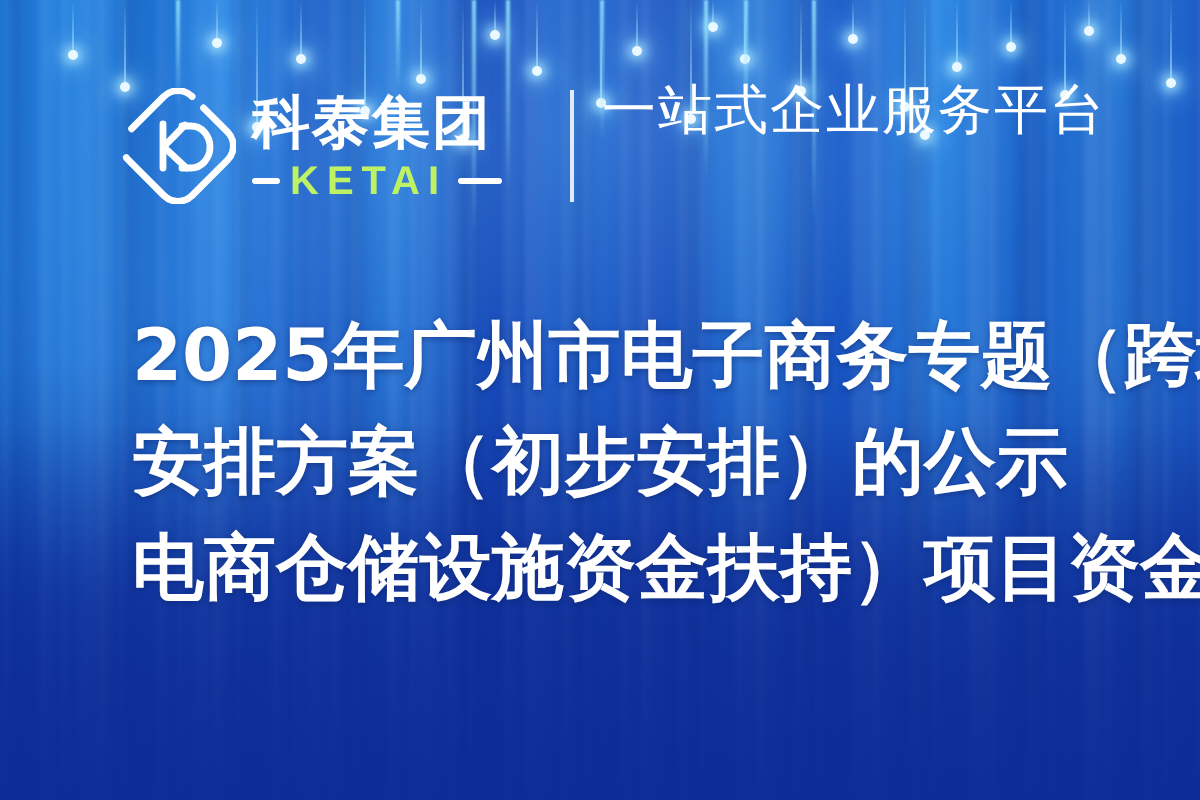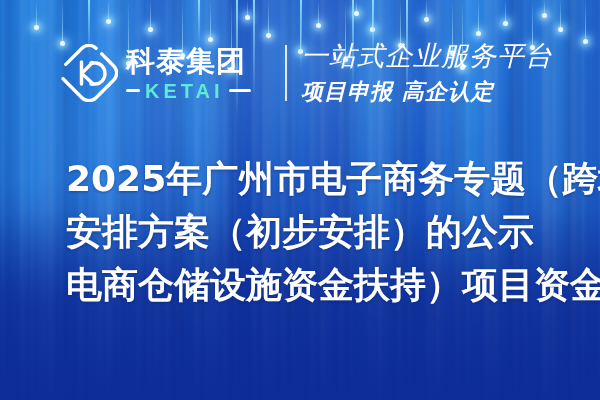--- a/index.html
+++ b/index.html
@@ -113,36 +113,36 @@
 
   .logo-words{margin-left:8px;}
   .logo-cn{
     font-size:29px;line-height:30px;font-weight:bold;color:#ffffff;
     letter-spacing:1px;
     font-family:"DejaVu Sans","Liberation Sans",sans-serif;
     white-space:nowrap;
   }
   .logo-en{
     display:flex;align-items:center;gap:5px;margin-top:5px;
-    color:#5eead4;
+    color:#bef264;
   }
   .logo-en .dash{display:block;height:3px;background:#fff;border-radius:2px;}
   .logo-en .dash.l{width:14px;}
   .logo-en .dash.r{width:22px;}
   .logo-en .txt{
     font-size:20px;font-weight:bold;letter-spacing:4px;line-height:20px;
     font-family:"Liberation Sans",sans-serif;
   }
 
   #divider{
     position:absolute;left:285px;top:45px;width:2px;height:56px;
     background:rgba(255,255,255,.85);
   }
 
-  #slogan{position:absolute;left:301px;top:41px;font-style:italic;}
+  #slogan{position:absolute;left:301px;top:41px;}
   .slogan-1{
     font-size:27px;line-height:30px;color:#ffffff;letter-spacing:1px;
     font-family:"DejaVu Sans","Liberation Sans",sans-serif;
     font-weight:300;white-space:nowrap;
   }
   .slogan-2{
     margin-top:8px;
     font-size:22px;line-height:24px;color:#ffffff;letter-spacing:1px;
     font-family:"DejaVu Serif","Liberation Serif",serif;
     font-weight:bold;white-space:nowrap;
@@ -304,21 +304,20 @@
           <span class="txt">KETAI</span>
           <span class="dash r"></span>
         </div>
       </div>
     </div>
 
     <div id="divider"></div>
 
     <div id="slogan">
       <div class="slogan-1">一站式企业服务平台</div>
-      <div class="slogan-2">项目申报 高企认定</div>
     </div>
   </div>
 
   <div id="title">
     <span class="tl">2025年广州市电子商务专题（跨境</span>
     <span class="tl">安排方案（初步安排）的公示</span>
     <span class="tl">电商仓储设施资金扶持）项目资金</span>
   </div>
 
 </div>

